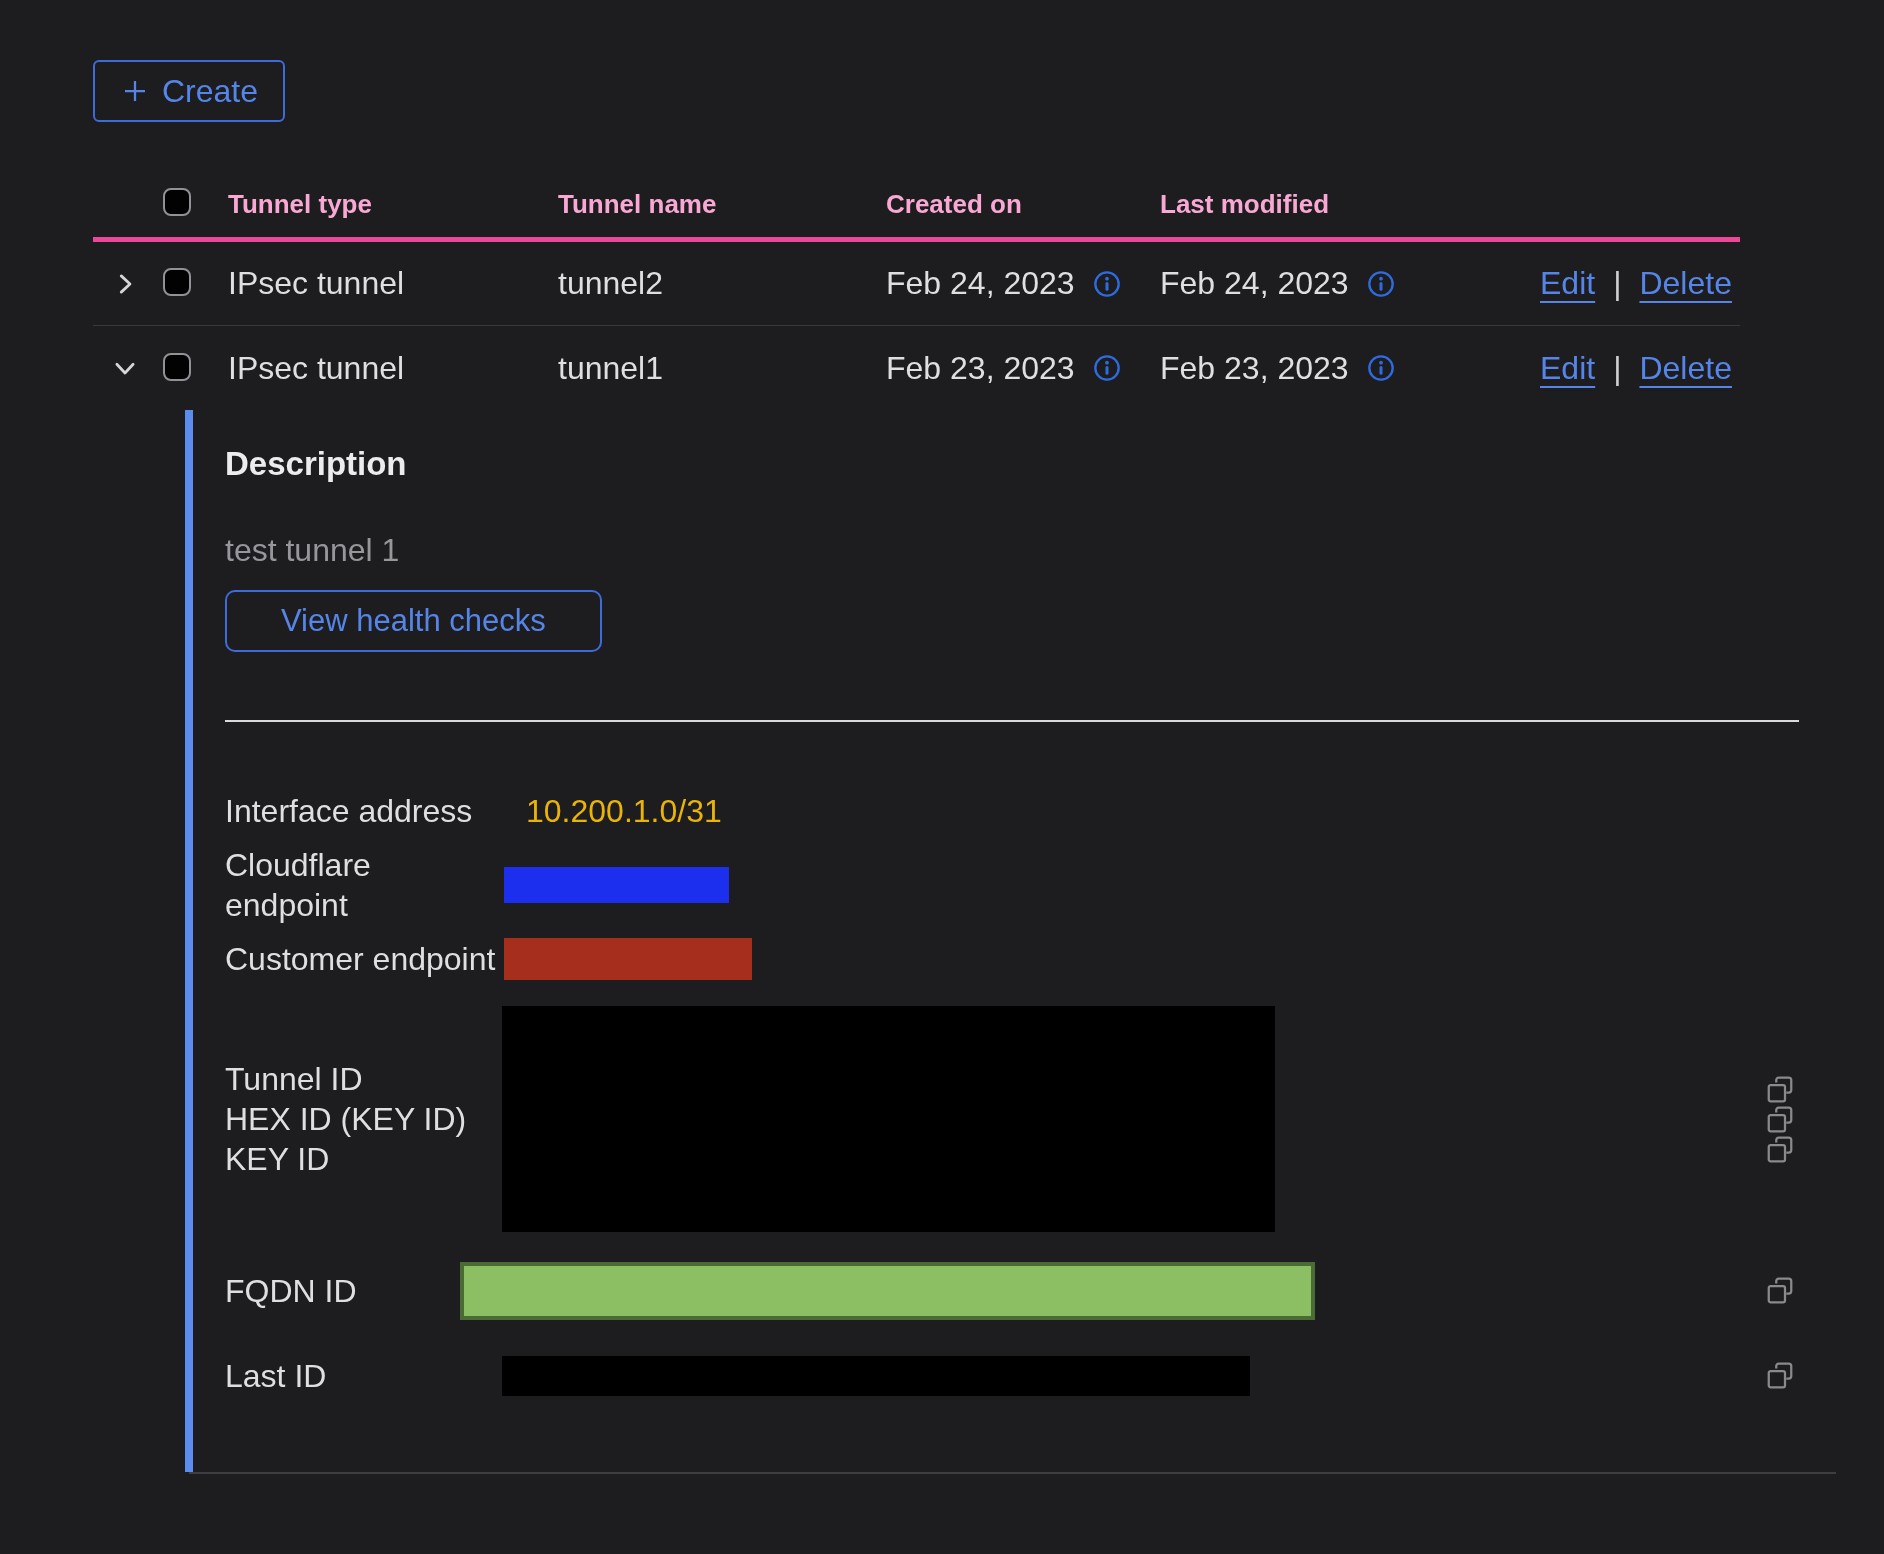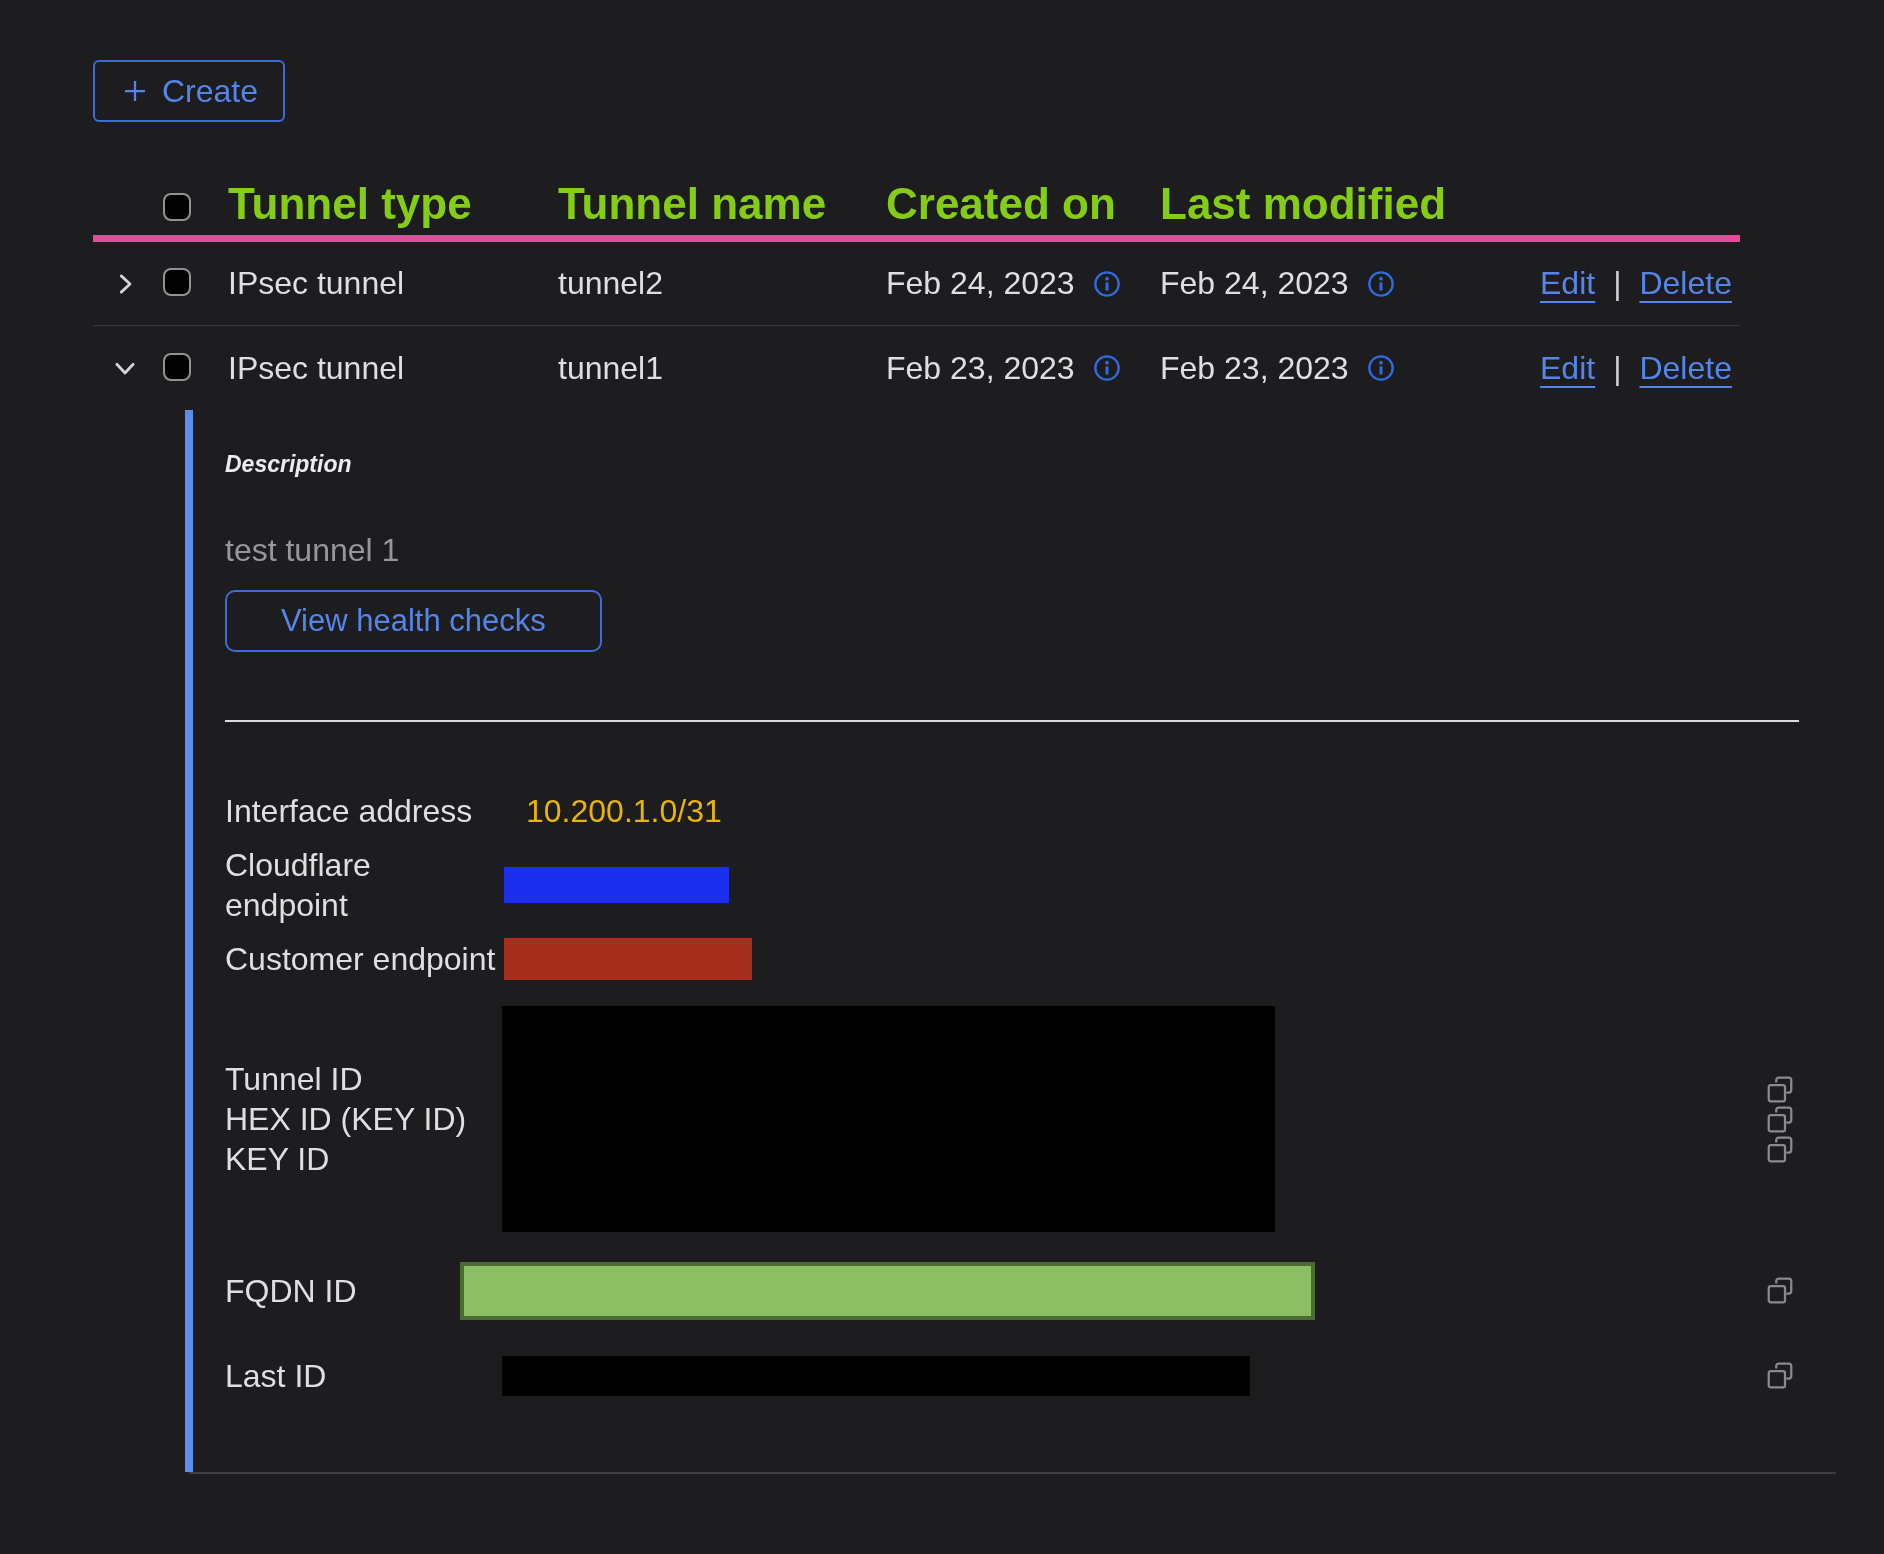--- a/index.html
+++ b/index.html
@@ -25,38 +25,38 @@
     font-family:inherit;
   }
   .create-btn svg{display:block;}
   
   .tunnel-table{margin:50px 0 0 93px; width:1647px;}
   .trow{
     display:grid; align-items:center;
     grid-template-columns:58px 65px 330px 328px 274px 380px 1fr;
     padding-left:12px;
   }
-  .thead{height:70px; border-bottom:7px solid #ec4899; font-weight:700; font-size:44px; color:#84cc16;}
+  .thead{height:70px; border-bottom:5px solid #ec4899; font-weight:700; font-size:26px; color:#f9a8d4;}
   .tbody-row{height:84px; font-size:32px; color:#DFDFE1;}
   .tbody-row.bordered{border-bottom:1px solid #39393C;}
   .chevron-btn{background:none;border:none;cursor:pointer;width:40px;height:40px;display:flex;align-items:center;justify-content:center;padding:0;}
   .checkbox{
     width:28px;height:28px;border:2px solid #929296;border-radius:8px;background:#020203;cursor:pointer;padding:0;
   }
   .date-cell{display:flex;align-items:center;gap:18px;}
   .info-btn{background:none;border:none;padding:0;cursor:pointer;width:28px;height:28px;display:flex;align-items:center;justify-content:center;}
   .actions-cell{display:flex;align-items:center;justify-content:flex-end;padding-right:26px;font-size:32px;}
   .link{color:var(--accent-blue);text-decoration:underline;text-underline-offset:7px;text-decoration-thickness:2px;cursor:pointer;}
   .action-sep{color:#CFCFD2;margin:0 18px;text-decoration:none;}
   
   .panel{
     margin-left:92px; border-left:8px solid var(--panel-bar);
     padding:34px 0 56px 32px; width:1656px;
   }
-  .desc-label{font-size:23px;font-weight:600;color:#ECECEE;line-height:40px;font-style:italic;}
+  .desc-label{font-size:33px;font-weight:600;color:#ECECEE;line-height:40px;}
   .desc-value{margin-top:46px;font-size:32px;color:var(--text-muted);line-height:40px;}
   .health-btn{
     margin-top:20px; height:62px; padding:0 54px;
     background:transparent;border:2px solid var(--accent-border);border-radius:10px;
     color:var(--accent-blue);font-size:31px;cursor:pointer;font-family:inherit;
   }
   .light-divider{margin-top:68px;width:1574px;height:2px;background:#DADADC;}
   .details{margin-top:52px;}
   .detail-row{display:flex;align-items:center;width:1608px;}
   .detail-label{width:277px;flex-shrink:0;font-size:32px;color:#DFDFE1;line-height:40px;}

